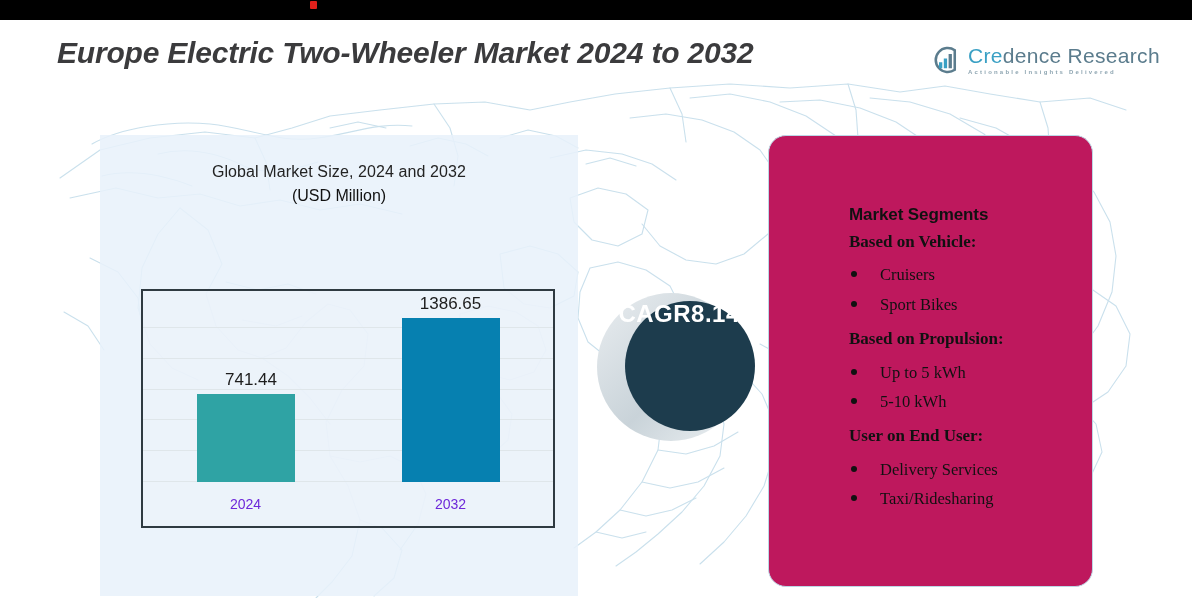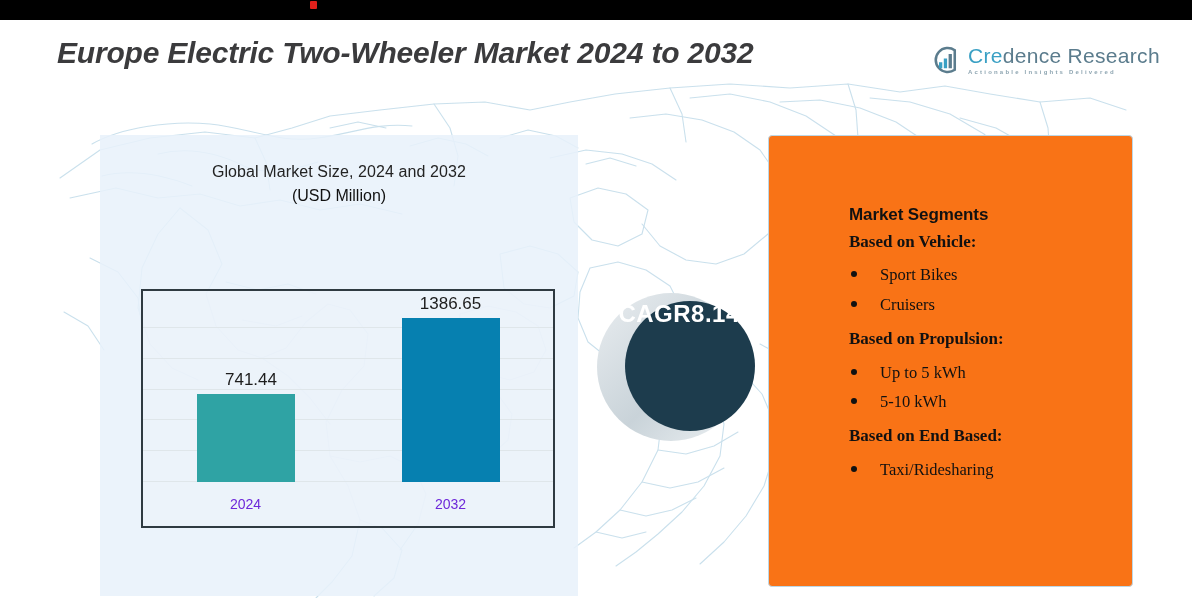--- a/index.html
+++ b/index.html
@@ -174,24 +174,24 @@
     font-size: 24px;
     font-weight: bold;
     letter-spacing: 0.5px;
     line-height: 1.12;
   }
 
   
   .segments-panel {
     position: absolute;
     left: 768px; top: 135px;
-    width: 365px; height: 452px;
-    background: #f97316;
+    width: 325px; height: 452px;
+    background: #be185d;
     border: 1px solid #bcd7e6;
-    border-radius: 4px;
+    border-radius: 18px;
     box-sizing: border-box;
   }
   .seg-inner {
     position: absolute;
     left: 80px; top: 67px;
     width: 245px;
   }
   .seg-title {
     font-size: 17px;
     font-weight: bold;
@@ -332,29 +332,30 @@
     <span class="cagr-label">CAGR</span>
     <span class="cagr-value">8.14%</span>
   </div>
 
   <div class="segments-panel">
     <div class="seg-inner">
       <div class="seg-title">Market Segments</div>
       <div id="seg-groups">
           <div class="seg-group-title">Based on Vehicle:</div>
           <ul class="seg-list">
+            <li class="seg-item"><span class="seg-bullet"></span><span>Cruisers</span></li>
             <li class="seg-item"><span class="seg-bullet"></span><span>Sport Bikes</span></li>
-            <li class="seg-item"><span class="seg-bullet"></span><span>Cruisers</span></li>
           </ul>
           <div class="seg-group-title">Based on Propulsion:</div>
           <ul class="seg-list">
             <li class="seg-item"><span class="seg-bullet"></span><span>Up to 5 kWh</span></li>
             <li class="seg-item"><span class="seg-bullet"></span><span>5-10 kWh</span></li>
           </ul>
-          <div class="seg-group-title">Based on End Based:</div>
+          <div class="seg-group-title">User on End User:</div>
           <ul class="seg-list">
+            <li class="seg-item"><span class="seg-bullet"></span><span>Delivery Services</span></li>
             <li class="seg-item"><span class="seg-bullet"></span><span>Taxi/Ridesharing</span></li>
           </ul>
         </div>
     </div>
   </div>
 
 </div>
 
 </body></html>

